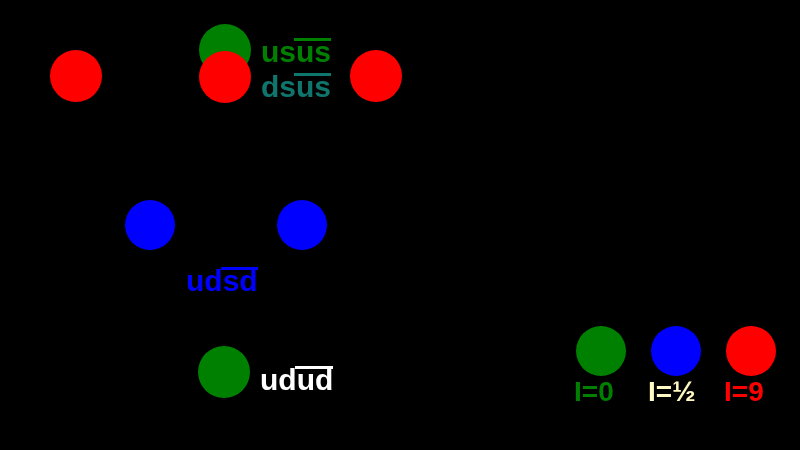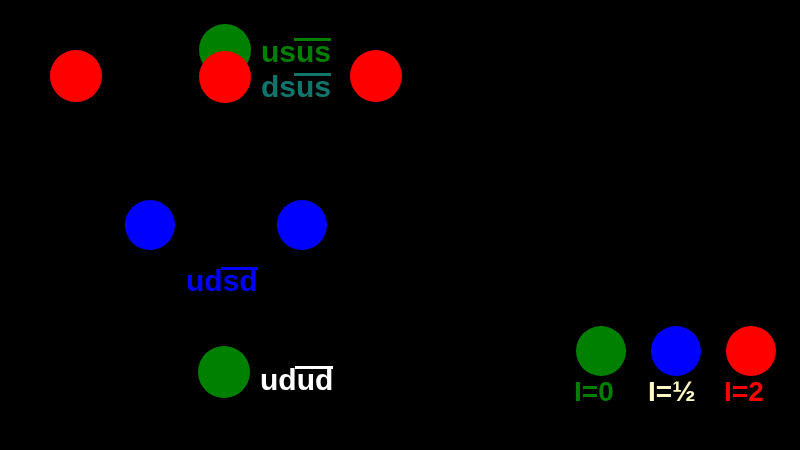--- a/index.html
+++ b/index.html
@@ -77,15 +77,15 @@
 
   <div class="state-label" style="left: 260px; top: 365px; color: #ffffff;"><span>ud</span><span class="bar">ud</span></div>
 
   <div class="dot dot-md" style="left: 576px; top: 326px; background: rgb(0, 128, 0);"></div>
   <div class="legend-label" style="left: 574px; top: 378px; color: rgb(0, 128, 0);">I=0</div>
 
   <div class="dot dot-md" style="left: 651px; top: 326px; background: rgb(0, 0, 255);"></div>
   <div class="legend-label" style="left: 648px; top: 378px; color: #fef9c3;">I=½</div>
 
   <div class="dot dot-md" style="left: 726px; top: 326px; background: rgb(255, 0, 0);"></div>
-  <div class="legend-label" style="left: 724px; top: 378px; color: rgb(255, 0, 0);">I=2</div>
+  <div class="legend-label" style="left: 724px; top: 378px; color: rgb(255, 0, 0);">I=9</div>
 
 </div>
 
 </body></html>

